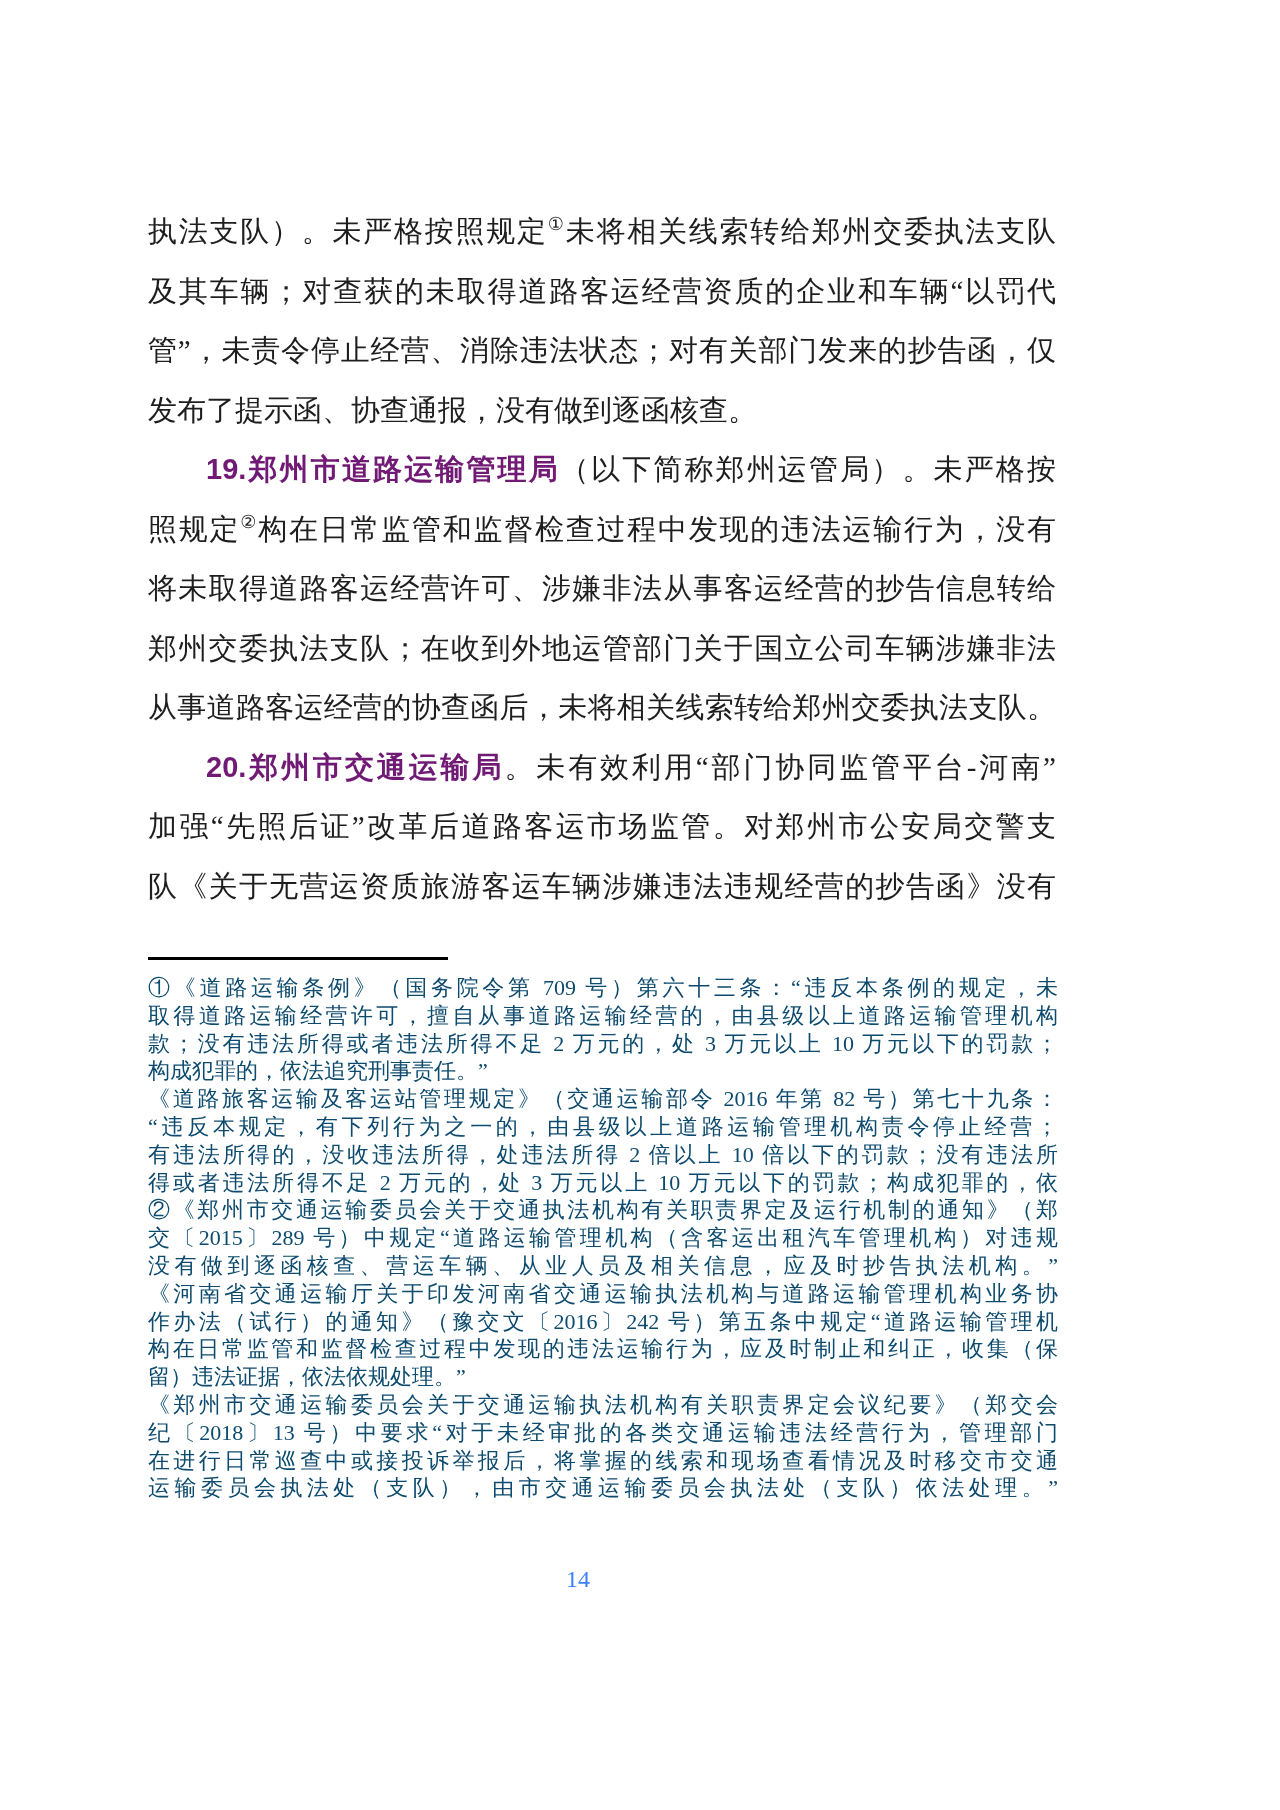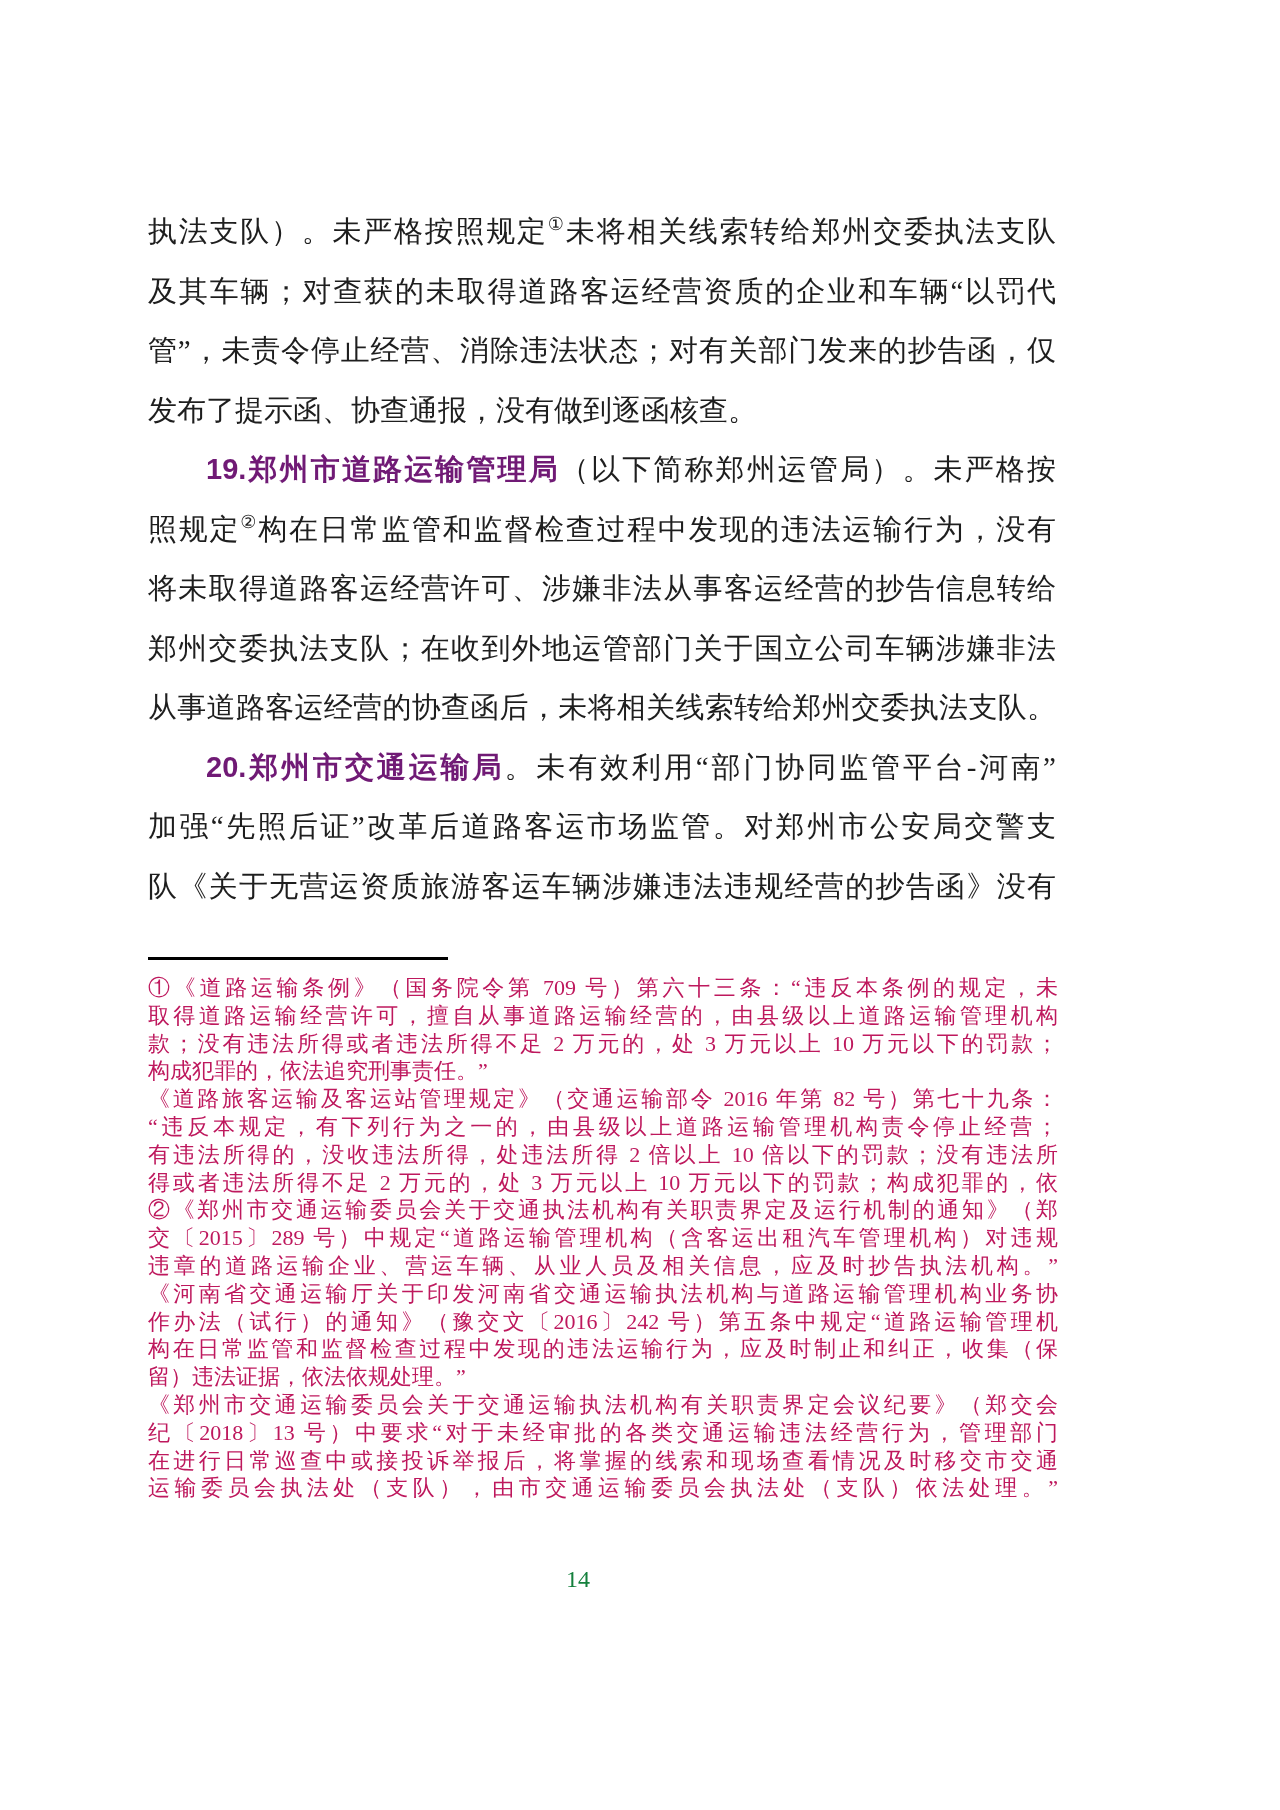--- a/index.html
+++ b/index.html
@@ -48,39 +48,39 @@
     position: absolute;
     left: 148px; top: 957px;
     width: 300px; height: 3px;
     background: #000;
   }
   .footnotes {
     position: absolute;
     left: 148px; top: 974px;
     width: 910px;
     font-size: 22px;
-    color: #be185d;
+    color: #0c4a6e;
   }
   .fline {
     height: 27.8px;
     line-height: 27.8px;
     overflow: hidden;
     text-align: justify;
     text-align-last: justify;
     text-justify: inter-character;
   }
   .fline.nj { text-align-last: left; }
   
   .page-num {
     position: absolute;
     left: 148px; top: 1566px;
     width: 860px;
     text-align: center;
     font-size: 24px;
-    color: #15803d;
+    color: #3b82f6;
   }
 </style>
 </head>
 <body>
 
 <div class="page">
 
   <div class="main-text">
 
     <div>
@@ -112,21 +112,21 @@
     <div class="fline">①《道路运输条例》（国务院令第 709 号）第六十三条：“违反本条例的规定，未</div>
     <div class="fline">取得道路运输经营许可，擅自从事道路运输经营的，由县级以上道路运输管理机构</div>
     <div class="fline">款；没有违法所得或者违法所得不足 2 万元的，处 3 万元以上 10 万元以下的罚款；</div>
     <div class="fline nj">构成犯罪的，依法追究刑事责任。”</div>
     <div class="fline">《道路旅客运输及客运站管理规定》（交通运输部令 2016 年第 82 号）第七十九条：</div>
     <div class="fline">“违反本规定，有下列行为之一的，由县级以上道路运输管理机构责令停止经营；</div>
     <div class="fline">有违法所得的，没收违法所得，处违法所得 2 倍以上 10 倍以下的罚款；没有违法所</div>
     <div class="fline">得或者违法所得不足 2 万元的，处 3 万元以上 10 万元以下的罚款；构成犯罪的，依</div>
     <div class="fline">②《郑州市交通运输委员会关于交通执法机构有关职责界定及运行机制的通知》（郑</div>
     <div class="fline">交〔2015〕289 号）中规定“道路运输管理机构（含客运出租汽车管理机构）对违规</div>
-    <div class="fline">违章的道路运输企业、营运车辆、从业人员及相关信息，应及时抄告执法机构。”</div>
+    <div class="fline">没有做到逐函核查、营运车辆、从业人员及相关信息，应及时抄告执法机构。”</div>
     <div class="fline">《河南省交通运输厅关于印发河南省交通运输执法机构与道路运输管理机构业务协</div>
     <div class="fline">作办法（试行）的通知》（豫交文〔2016〕242 号）第五条中规定“道路运输管理机</div>
     <div class="fline">构在日常监管和监督检查过程中发现的违法运输行为，应及时制止和纠正，收集（保</div>
     <div class="fline nj">留）违法证据，依法依规处理。”</div>
     <div class="fline">《郑州市交通运输委员会关于交通运输执法机构有关职责界定会议纪要》（郑交会</div>
     <div class="fline">纪〔2018〕13 号）中要求“对于未经审批的各类交通运输违法经营行为，管理部门</div>
     <div class="fline">在进行日常巡查中或接投诉举报后，将掌握的线索和现场查看情况及时移交市交通</div>
     <div class="fline">运输委员会执法处（支队），由市交通运输委员会执法处（支队）依法处理。”</div>
   </div>
 

